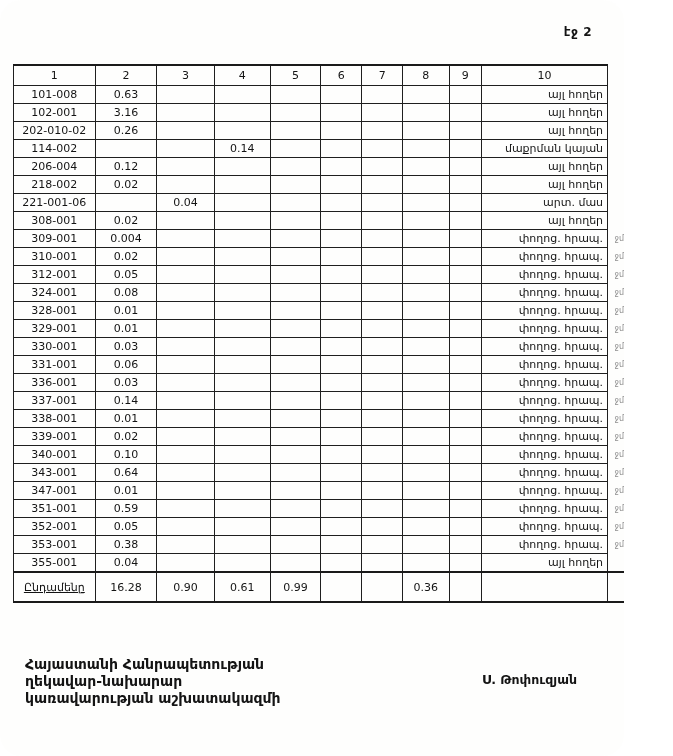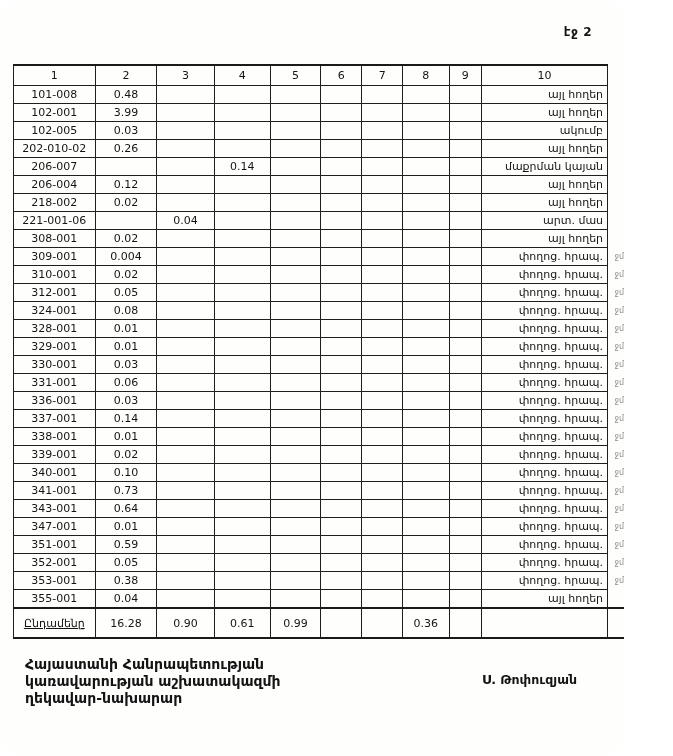--- a/index.html
+++ b/index.html
@@ -113,72 +113,59 @@
           <th>7</th>
           <th>8</th>
           <th>9</th>
           <th>10</th>
           <th class="c-margin"></th>
         </tr>
       </thead>
     <tbody>
         <tr>
           <td class="c-code">101-008</td>
-          <td class="c-num">0.48</td>
+          <td class="c-num">0.63</td>
           <td class="c-num"></td>
           <td class="c-num"></td>
           <td class="c-num"></td>
           <td class="c-num"></td>
           <td class="c-num"></td>
           <td class="c-num"></td>
           <td class="c-num"></td>
           <td class="c-use">այլ հողեր</td>
           <td class="c-margin"></td>
         </tr>
         <tr>
           <td class="c-code">102-001</td>
-          <td class="c-num">3.99</td>
-          <td class="c-num"></td>
-          <td class="c-num"></td>
-          <td class="c-num"></td>
-          <td class="c-num"></td>
-          <td class="c-num"></td>
-          <td class="c-num"></td>
-          <td class="c-num"></td>
-          <td class="c-use">այլ հողեր</td>
-          <td class="c-margin"></td>
-        </tr>
-        <tr>
-          <td class="c-code">102-005</td>
-          <td class="c-num">0.03</td>
-          <td class="c-num"></td>
-          <td class="c-num"></td>
-          <td class="c-num"></td>
-          <td class="c-num"></td>
-          <td class="c-num"></td>
-          <td class="c-num"></td>
-          <td class="c-num"></td>
-          <td class="c-use">ակումբ</td>
+          <td class="c-num">3.16</td>
+          <td class="c-num"></td>
+          <td class="c-num"></td>
+          <td class="c-num"></td>
+          <td class="c-num"></td>
+          <td class="c-num"></td>
+          <td class="c-num"></td>
+          <td class="c-num"></td>
+          <td class="c-use">այլ հողեր</td>
           <td class="c-margin"></td>
         </tr>
         <tr>
           <td class="c-code">202-010-02</td>
           <td class="c-num">0.26</td>
           <td class="c-num"></td>
           <td class="c-num"></td>
           <td class="c-num"></td>
           <td class="c-num"></td>
           <td class="c-num"></td>
           <td class="c-num"></td>
           <td class="c-num"></td>
           <td class="c-use">այլ հողեր</td>
           <td class="c-margin"></td>
         </tr>
         <tr>
-          <td class="c-code">206-007</td>
+          <td class="c-code">114-002</td>
           <td class="c-num"></td>
           <td class="c-num"></td>
           <td class="c-num">0.14</td>
           <td class="c-num"></td>
           <td class="c-num"></td>
           <td class="c-num"></td>
           <td class="c-num"></td>
           <td class="c-num"></td>
           <td class="c-use">մաքրման կայան</td>
           <td class="c-margin"></td>
@@ -387,33 +374,20 @@
           <td class="c-num"></td>
           <td class="c-num"></td>
           <td class="c-num"></td>
           <td class="c-num"></td>
           <td class="c-use">փողոց. հրապ.</td>
           <td class="c-margin">ջմ</td>
         </tr>
         <tr>
           <td class="c-code">340-001</td>
           <td class="c-num">0.10</td>
-          <td class="c-num"></td>
-          <td class="c-num"></td>
-          <td class="c-num"></td>
-          <td class="c-num"></td>
-          <td class="c-num"></td>
-          <td class="c-num"></td>
-          <td class="c-num"></td>
-          <td class="c-use">փողոց. հրապ.</td>
-          <td class="c-margin">ջմ</td>
-        </tr>
-        <tr>
-          <td class="c-code">341-001</td>
-          <td class="c-num">0.73</td>
           <td class="c-num"></td>
           <td class="c-num"></td>
           <td class="c-num"></td>
           <td class="c-num"></td>
           <td class="c-num"></td>
           <td class="c-num"></td>
           <td class="c-num"></td>
           <td class="c-use">փողոց. հրապ.</td>
           <td class="c-margin">ջմ</td>
         </tr>
@@ -506,19 +480,19 @@
           <td class="c-num">0.36</td>
           <td class="c-num"></td>
           <td class="c-num"></td>
           <td class="c-margin"></td>
         </tr>
       </tbody>
   </table>
 
   <div class="footer-block">
     <div>Հայաստանի Հանրապետության</div>
+    <div>ղեկավար-նախարար</div>
     <div>կառավարության աշխատակազմի</div>
-    <div>ղեկավար-նախարար</div>
   </div>
 
   <div class="signature">Ս. Թոփուզյան</div>
 
 </div>
 
 </body></html>

